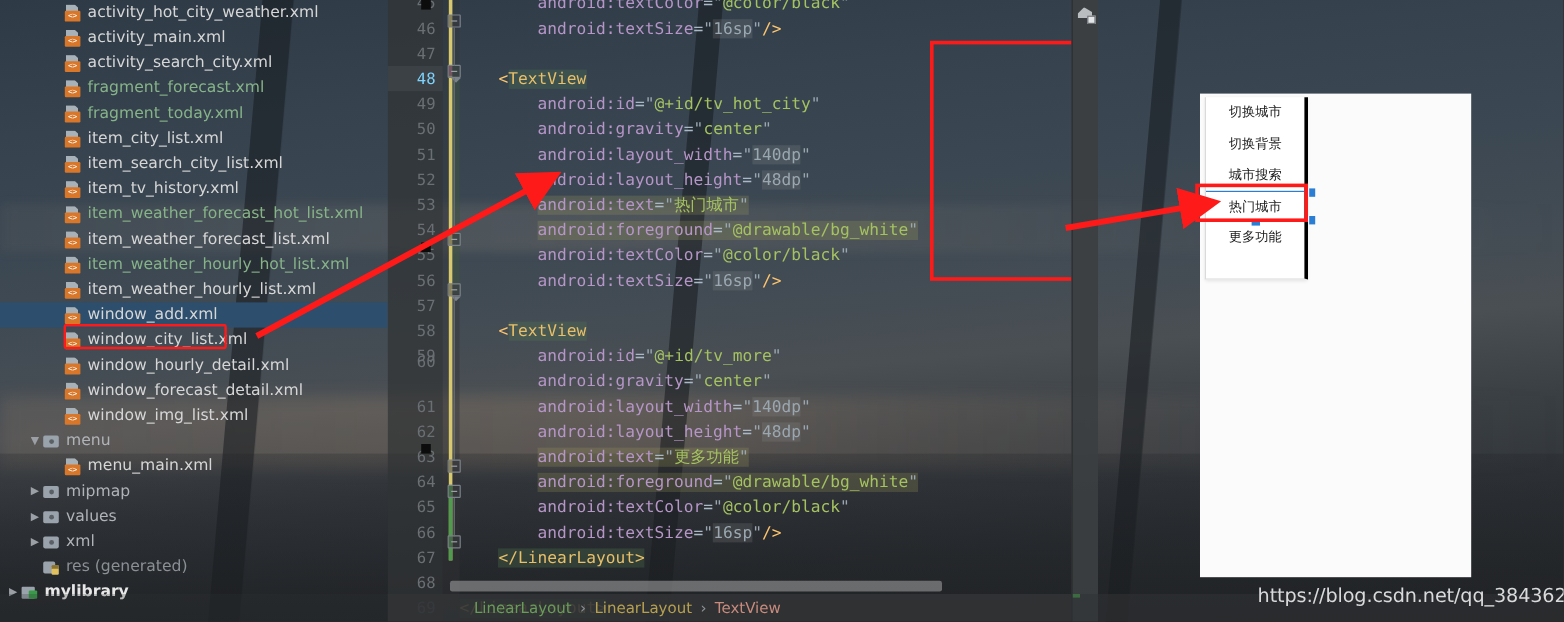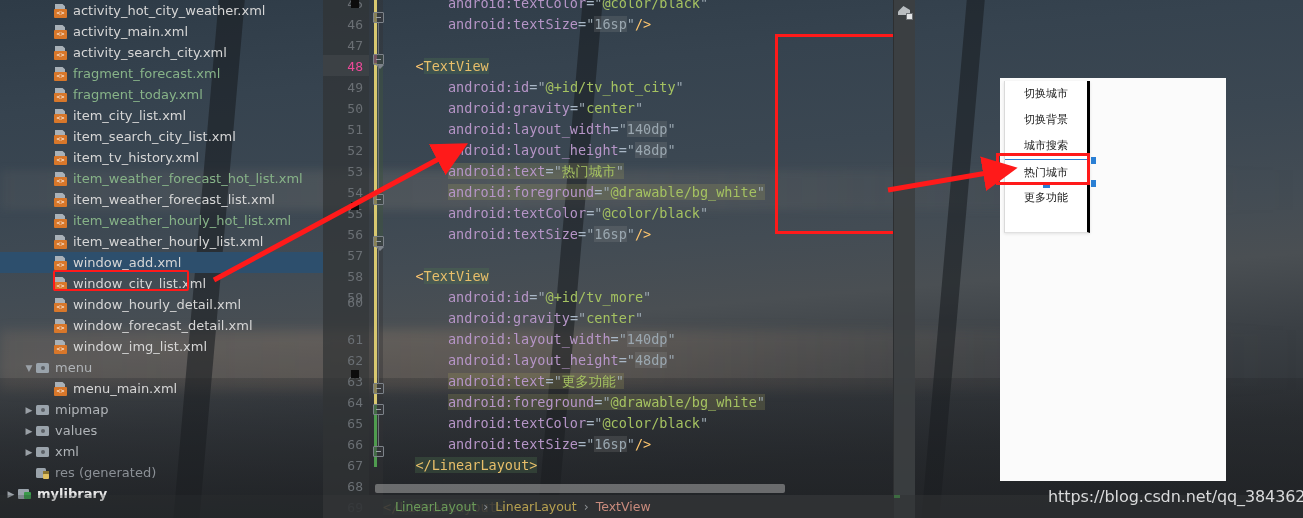--- a/index.html
+++ b/index.html
@@ -133,21 +133,21 @@
     position: absolute; left: 0; top: 0; width: 46px; height: 518px;
     background: rgba(49,51,53,0.72);
   }
   .gutter-line {
     position: absolute; right: 6px; width: 40px;
     text-align: right;
     font-family: "DejaVu Sans Mono", monospace;
     font-size: 13px; line-height: 21px; height: 21px;
     color: #6a6f74;
   }
-  .gutter-line.current { color: #ec4899; }
+  .gutter-line.current { color: #7dd3fc; }
   .gutter-hl {
     position: absolute; left: 0; width: 46px; height: 21px;
     background: rgba(70,74,78,0.55);
   }
   .bookmark-sq {
     position: absolute; width: 8px; height: 8px; background: #0c0c0c;
   }
   .fold-strip {
     position: absolute; left: 46px; top: 0; width: 14px; height: 518px;
     background: rgba(49,51,53,0.40);

